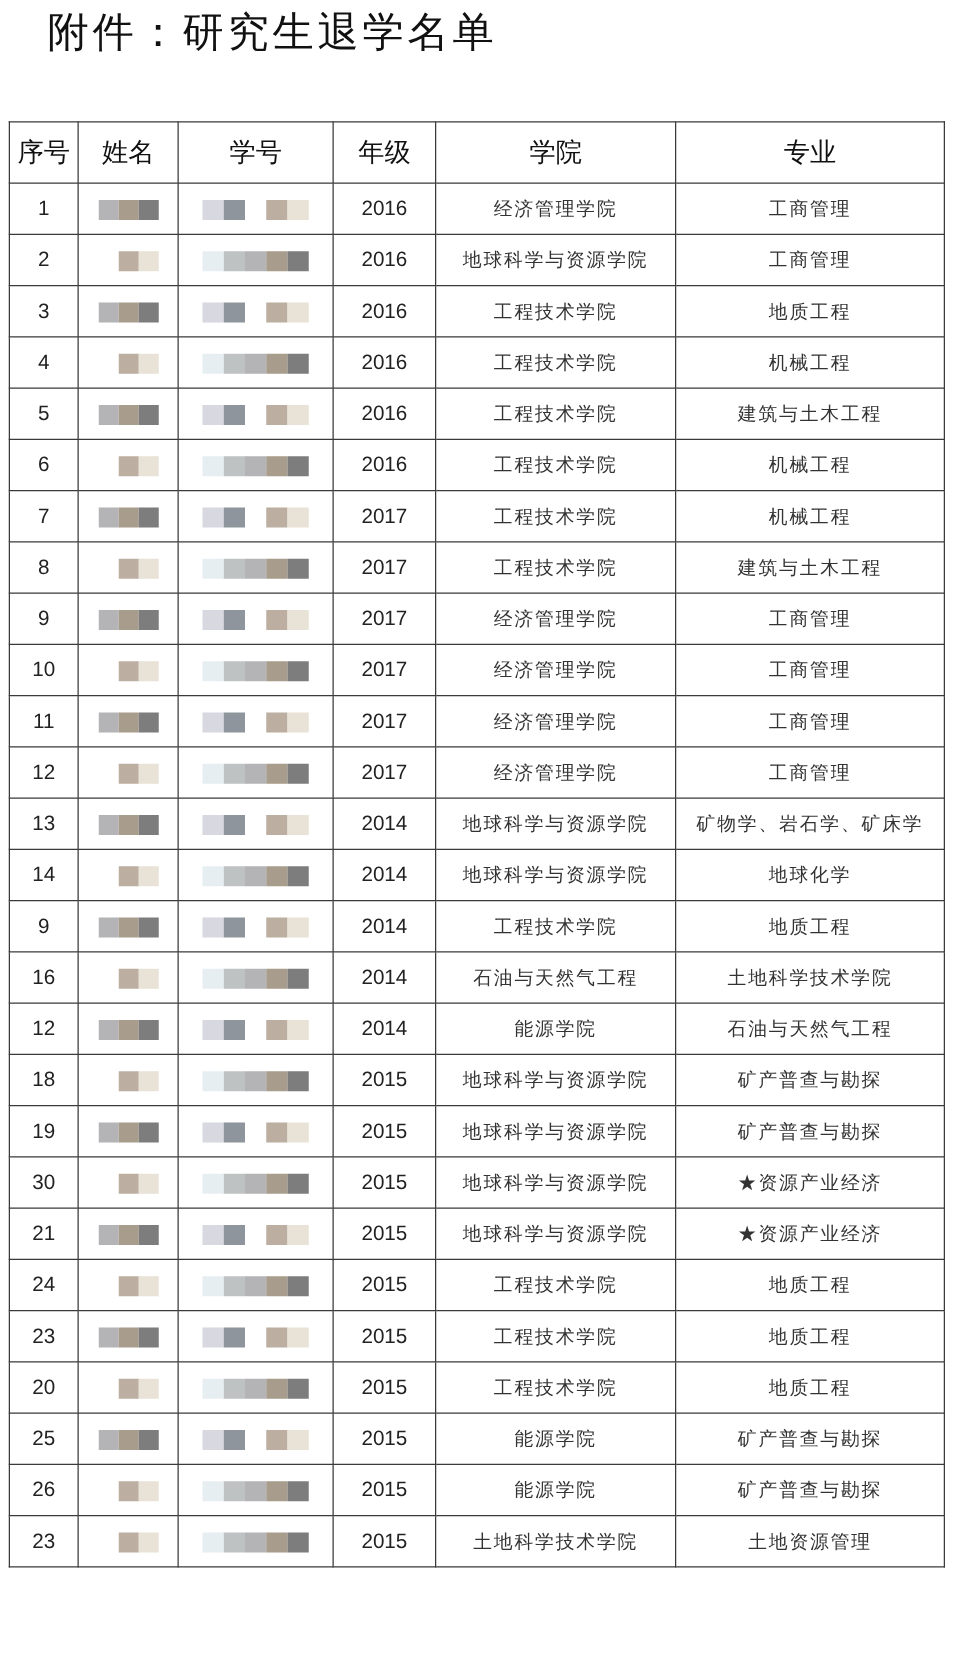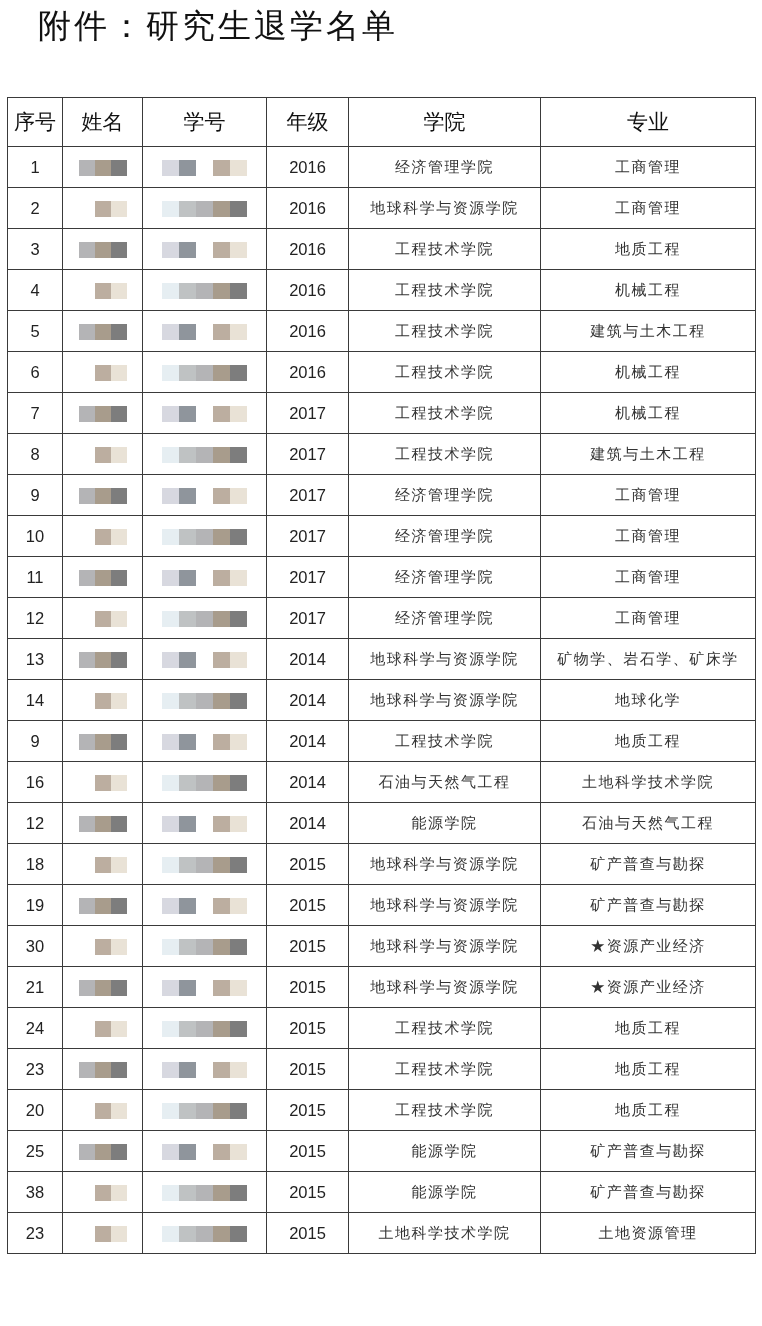--- a/index.html
+++ b/index.html
@@ -492,21 +492,21 @@
             <span style="background: rgb(143, 149, 156);"></span>
             <span class="gap"></span>
             <span style="background: rgb(188, 174, 160);"></span>
             <span style="background: rgb(233, 226, 214);"></span>
           </div></td>
         <td class="num">2015</td>
         <td class="txt">能源学院</td>
         <td class="txt">矿产普查与勘探</td>
       </tr>
       <tr>
-        <td class="num">38</td>
+        <td class="num">26</td>
         <td class="mask"><div class="mosaic name">
             <span class="gap"></span>
             <span style="background: rgb(188, 174, 160);"></span>
             <span style="background: rgb(233, 226, 214);"></span>
           </div></td>
         <td class="mask"><div class="mosaic id">
             <span style="background: rgb(230, 238, 242);"></span>
             <span style="background: rgb(191, 194, 195);"></span>
             <span style="background: rgb(180, 180, 182);"></span>
             <span style="background: rgb(168, 156, 140);"></span>

